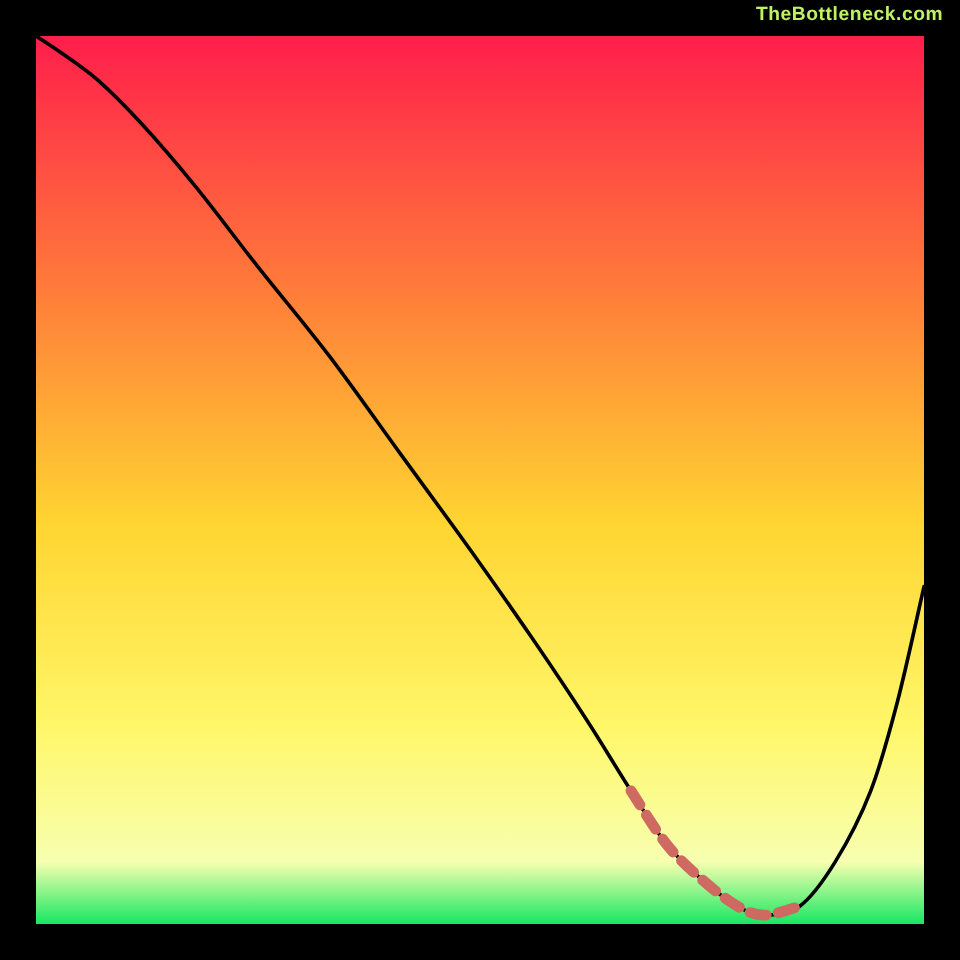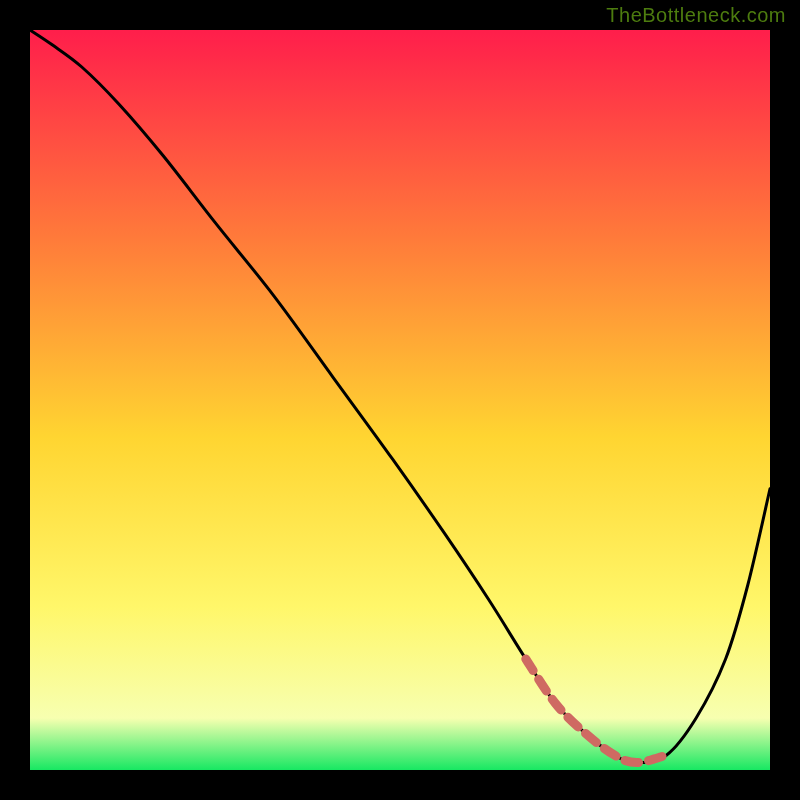--- a/index.html
+++ b/index.html
@@ -14,23 +14,23 @@
   .frame {
     position: relative;
     width: 800px;
     height: 800px;
     background: #000;
   }
   .watermark {
     position: absolute;
     top: 4px;
     right: 14px;
-    color: #4d7c0f;
-    font-size: 20px;
-    font-weight: normal;
+    color: #bef264;
+    font-size: 16px;
+    font-weight: bold;
     letter-spacing: 0.5px;
     user-select: none;
   }
   .plot {
     position: absolute;
     left: 30px;
     top: 30px;
     width: 740px;
     height: 740px;
   }

